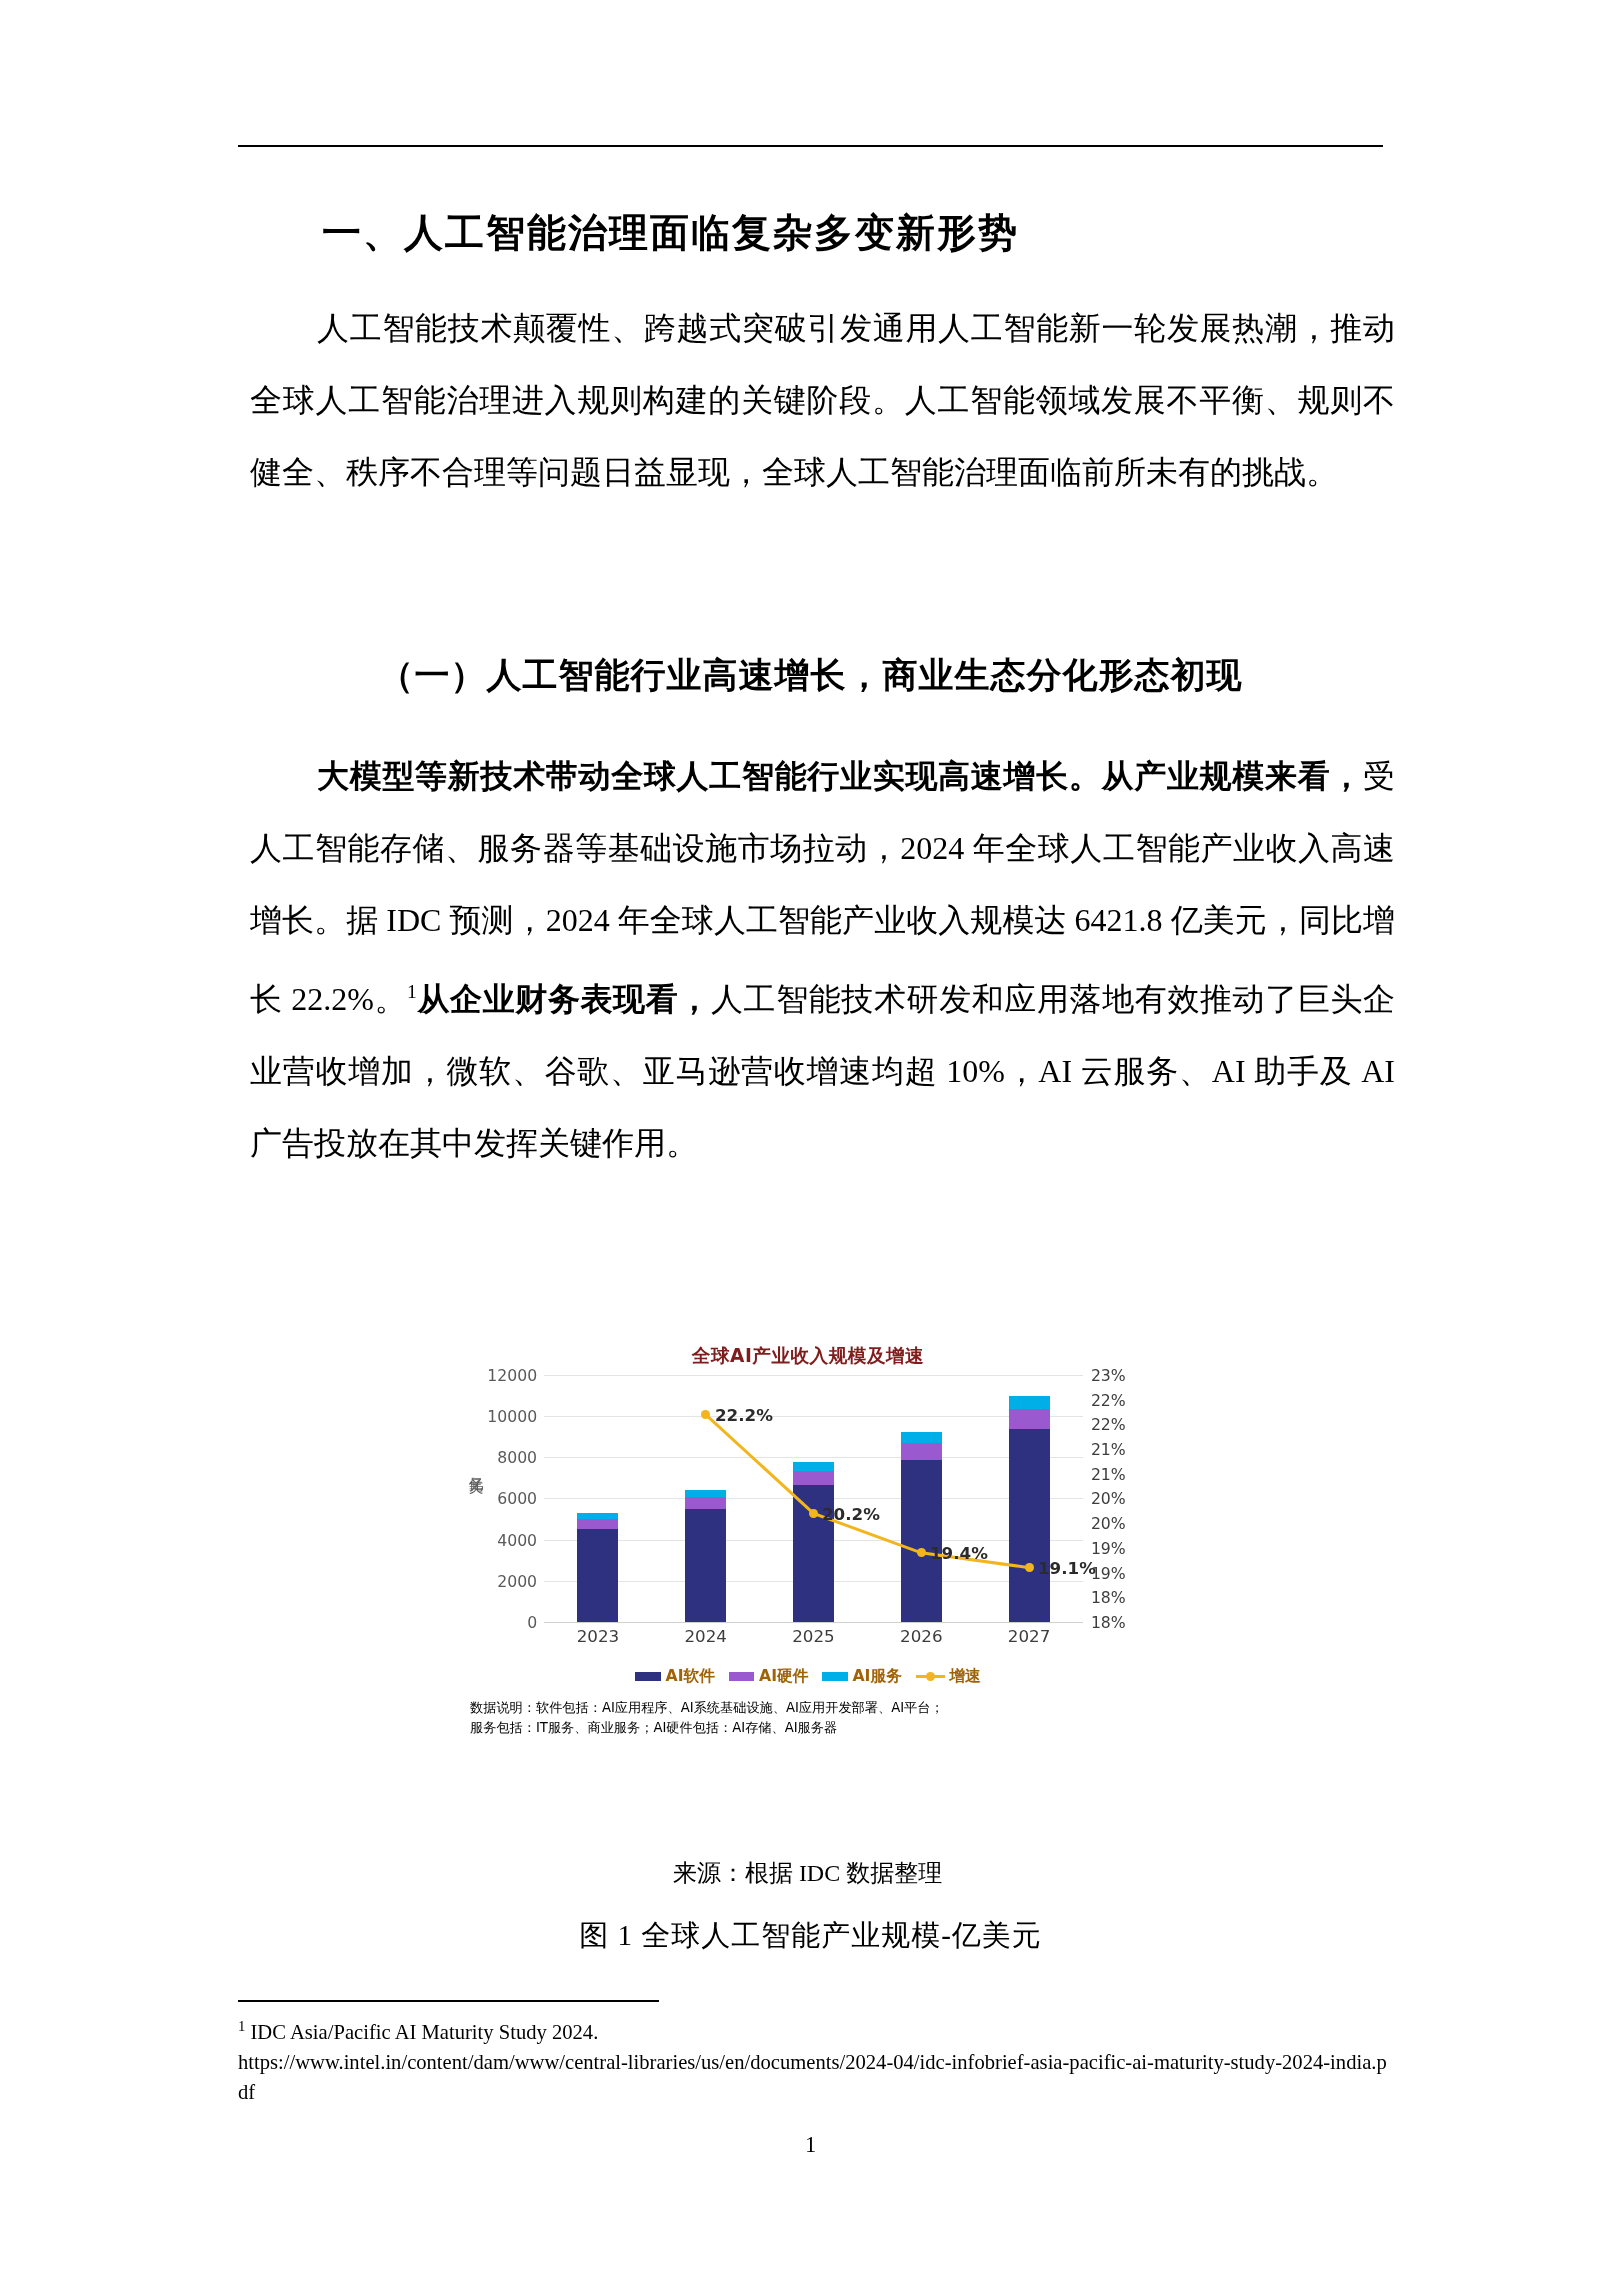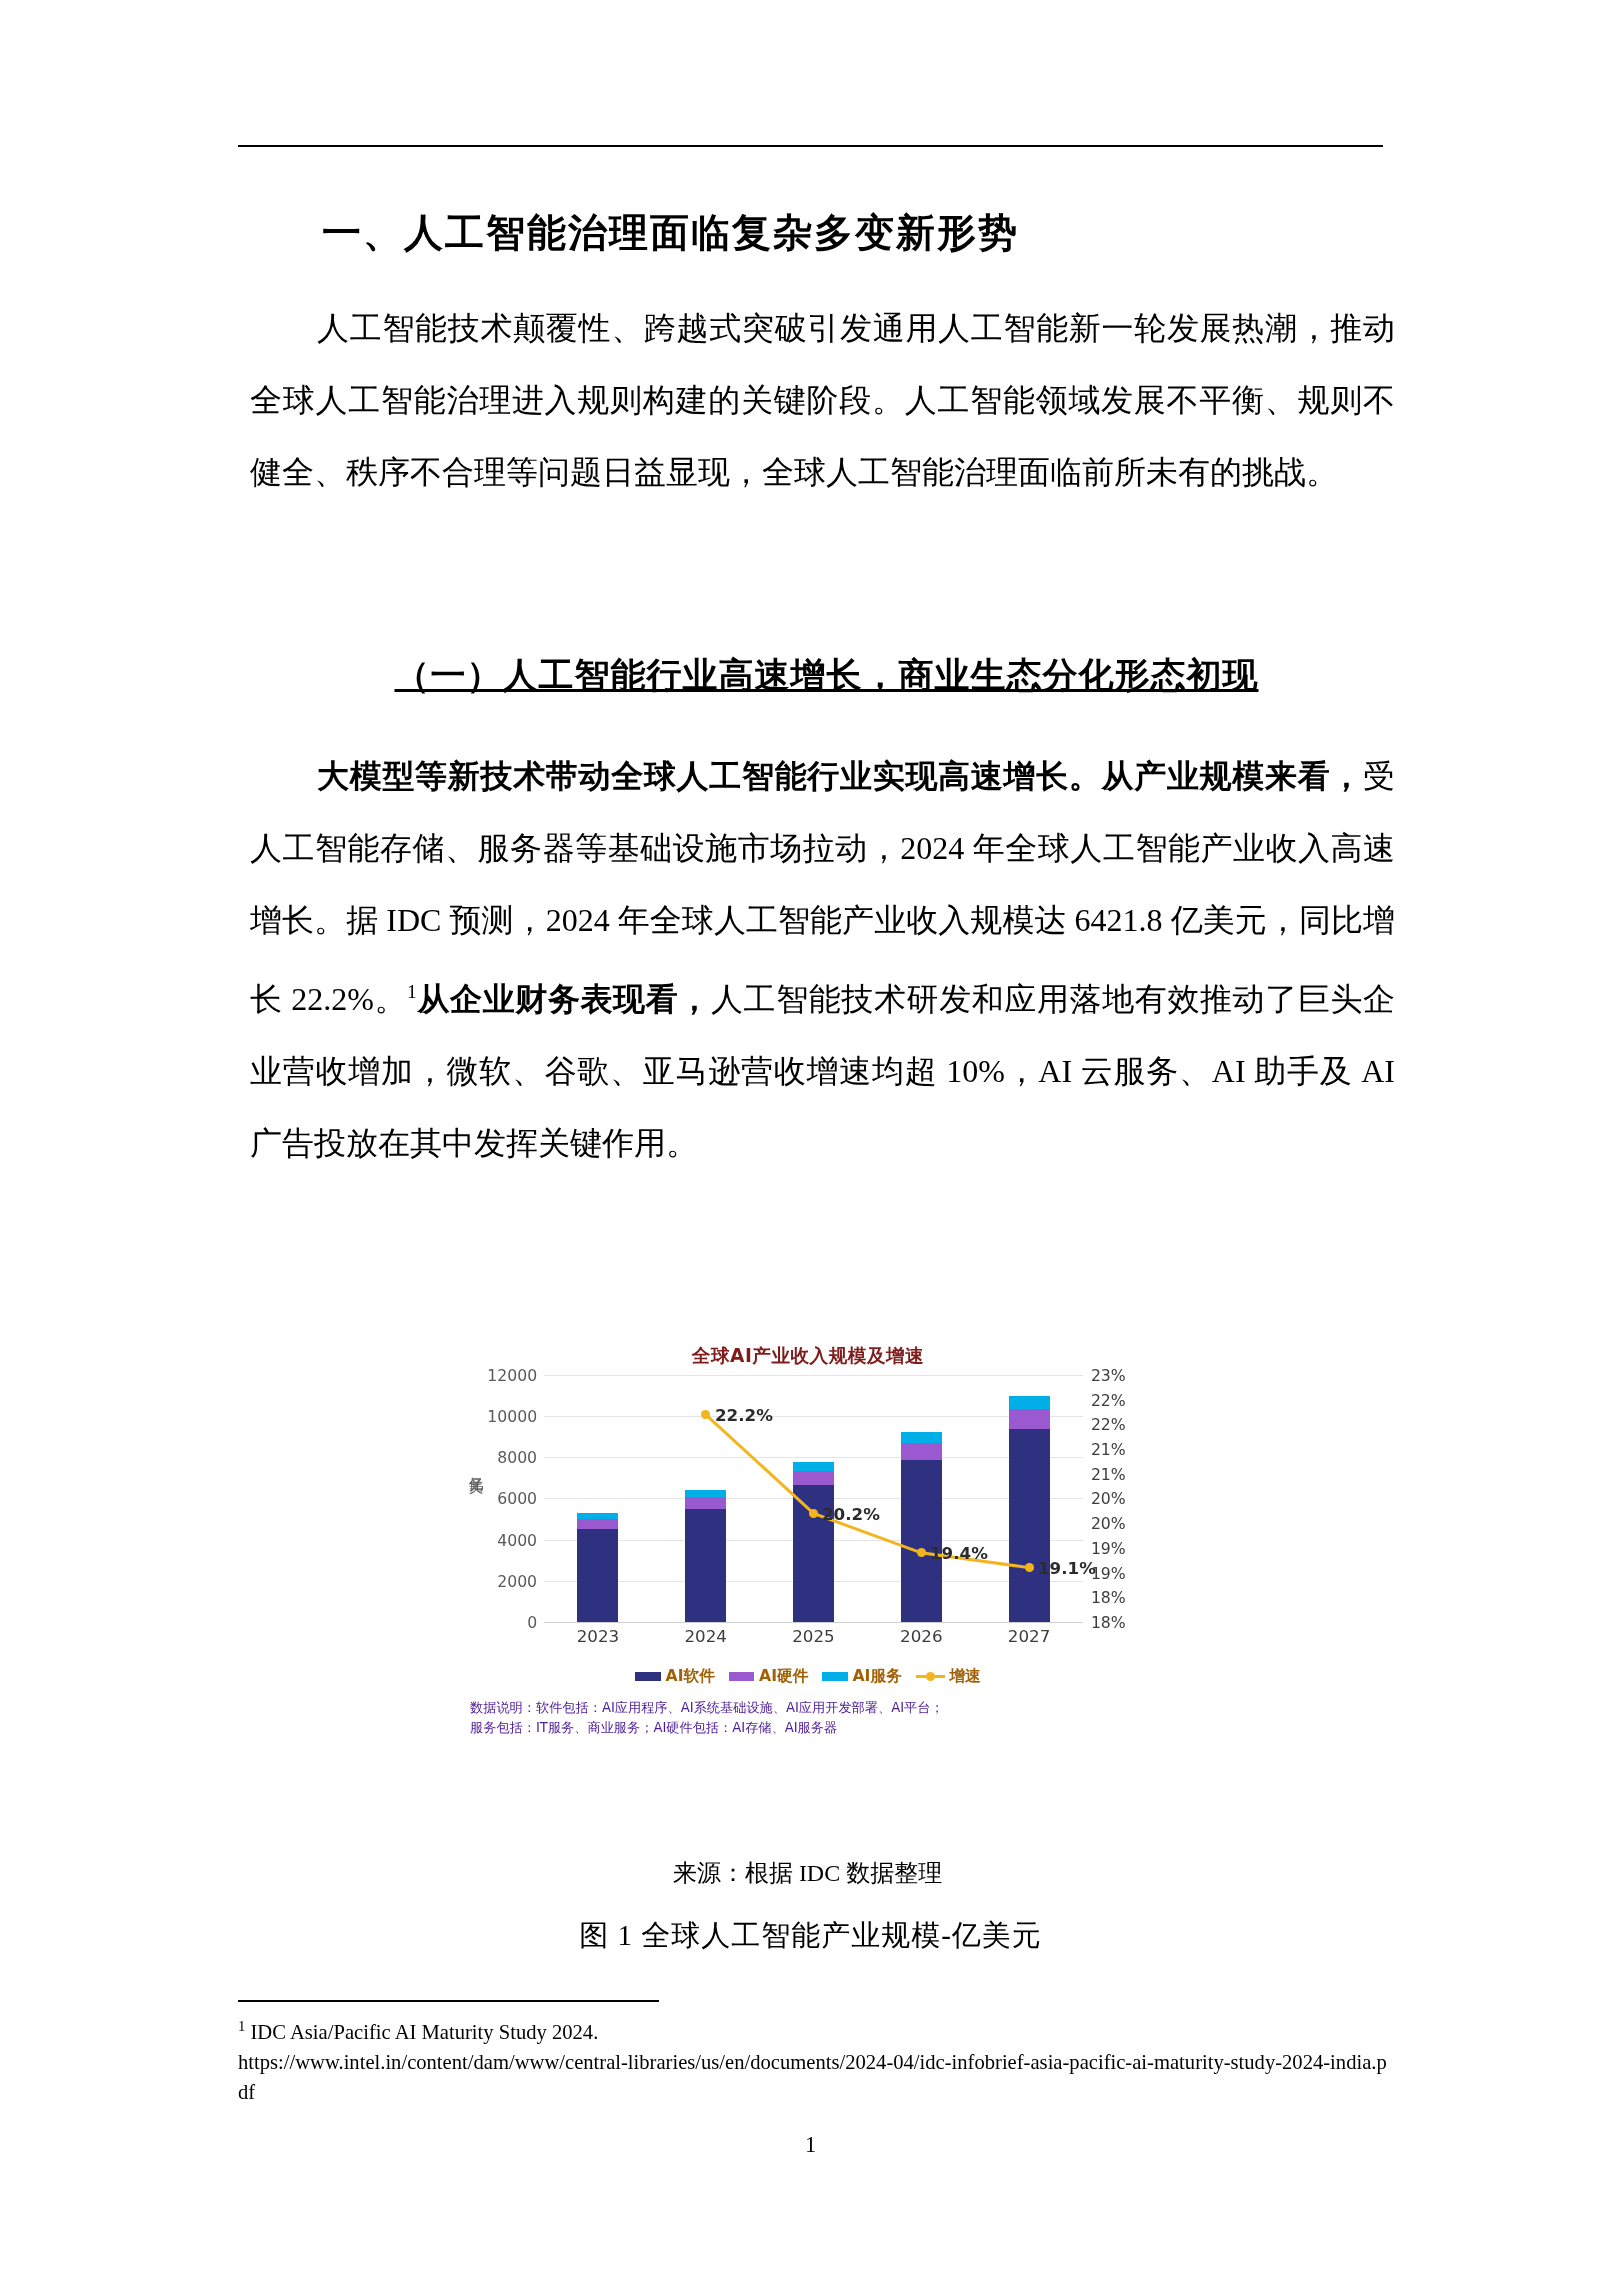--- a/index.html
+++ b/index.html
@@ -43,29 +43,28 @@
     margin:0; padding:0;
     font-size:32px;
     line-height:72px;
     text-align:justify;
     text-justify:inter-ideograph;
     text-indent:67px;
     font-family:"Liberation Serif", serif;
   }
 
   h2.subsec {
-    position:absolute; left:16px; width:1145px;
+    position:absolute; left:0; width:1145px;
     margin:0; padding:0;
     font-family:"DejaVu Serif", serif;
     font-weight:bold;
     font-size:35px;
     text-align:center;
     letter-spacing:1px;
     white-space:nowrap;
-    text-decoration:underline;
   }
 
   .b { font-family:"DejaVu Sans", sans-serif; font-weight:bold; }
   sup.fn { font-size:19.6px; vertical-align:super; }
 
   
   .figure { position:absolute; left:470px; top:1343px; width:676px; }
   .chart-title {
     text-align:center;
     font-family:"DejaVu Sans", sans-serif;
@@ -147,21 +146,21 @@
     font-family:"DejaVu Sans", sans-serif; font-size:15.7px; color:#a16207; font-weight:bold; }
   .swatch { width:25.5px; height:8.8px; display:inline-block; }
   .lgline { position:relative; width:29px; height:9.8px; display:inline-block; }
   .lgline::before { content:""; position:absolute; left:0; top:3.9px; width:29px; height:2.9px; background:#F2B51E; }
   .lgline::after { content:""; position:absolute; left:10.8px; top:1px; width:8.8px; height:8.8px;
     border-radius:50%; background:#F2B51E; }
 
   .note {
     margin-top:11.8px;
     font-family:"DejaVu Sans", sans-serif;
-    font-size:13.2px; color:#4c1d95; line-height:19.6px;
+    font-size:13.2px; color:#000000; line-height:19.6px;
   }
 
   .source {
     position:absolute; left:0; width:1145px; top:1857px;
     text-align:center; font-size:24px;
     font-family:"Liberation Serif", serif;
     padding-right:5.9px; box-sizing:border-box;
   }
   .figcap {
     position:absolute; left:0; width:1145px; top:1916px;

